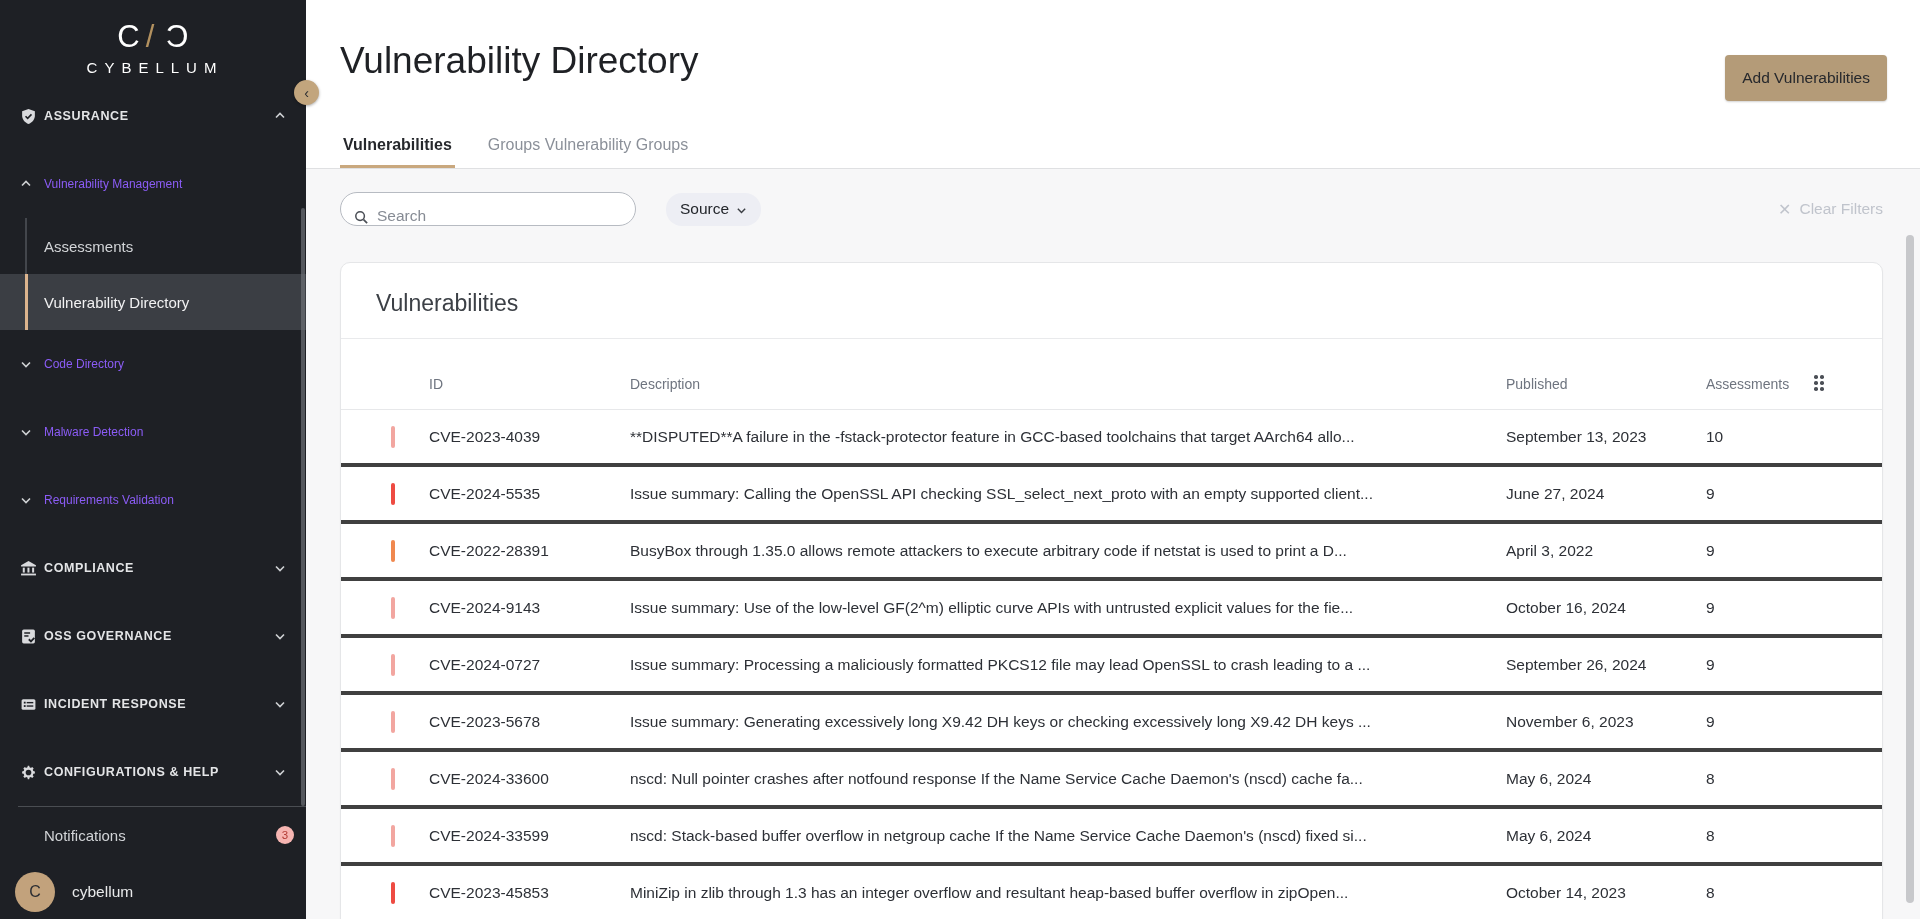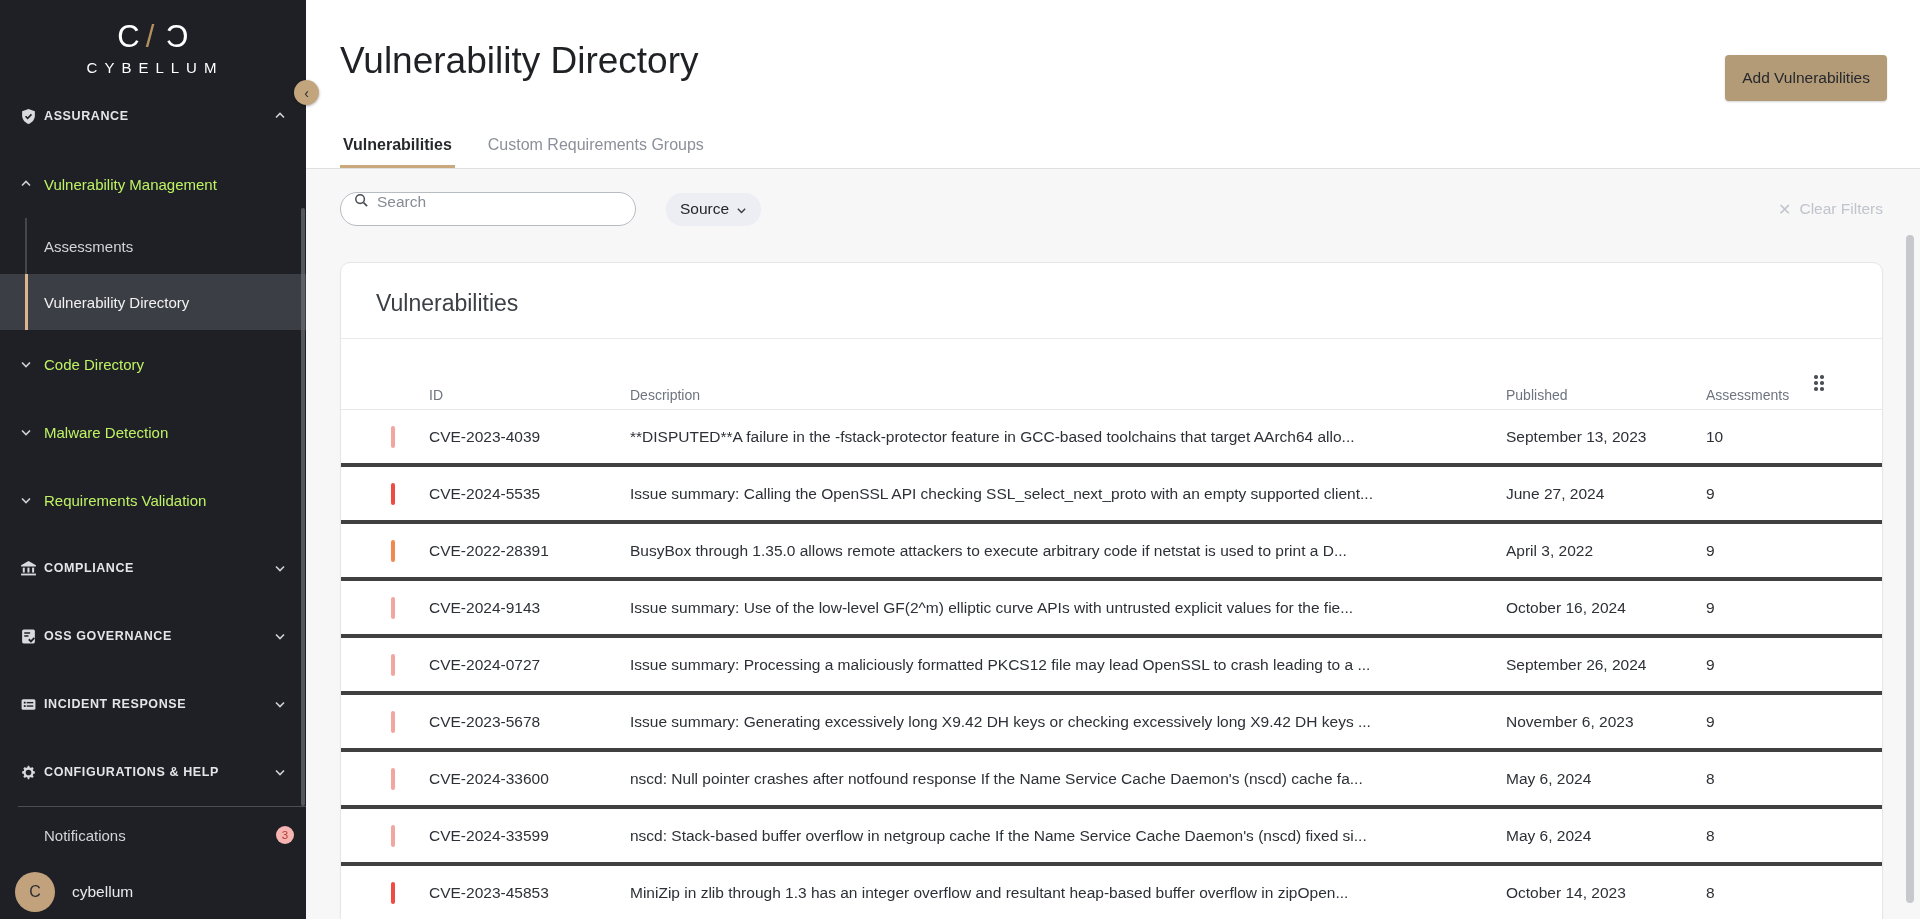--- a/index.html
+++ b/index.html
@@ -9,21 +9,21 @@
   
   .sidebar { position:fixed; left:0; top:0; width:306px; height:919px; background:#1e2025;
     color:#d8d9db; z-index:2; }
   .logo { height:82px; display:flex; flex-direction:column; align-items:center; justify-content:flex-end; padding-bottom:6px; }
   .logo-glyph { font-size:31px; font-weight:400; color:#ffffff; letter-spacing:6px; line-height:1; display:flex; align-items:center; }
   .logo-glyph .slash { color:#b3915f; }
   .logo-glyph .flipped { display:inline-block; transform:scaleX(-1); }
   .logo-word { margin-top:7px; font-size:15px; letter-spacing:7px; color:#ffffff; text-indent:4px; }
 
   .nav-row { height:68px; display:flex; align-items:center; padding:0 20px; cursor:pointer;
-    font-size:15px; color:#bef264; position:relative; }
+    font-size:12px; color:#8b5cf6; position:relative; }
   .nav-row.caps { font-size:12.5px; font-weight:700; letter-spacing:.6px; color:#e4e5e7; }
   .licon { width:24px; display:flex; align-items:center; color:#cfd1d4; flex:0 0 24px; }
   .nav-row .label { flex:1; white-space:nowrap; }
   .rchev { margin-left:auto; color:#cfd1d4; display:flex; }
   .nav-sub { height:56px; display:flex; align-items:center; padding-left:44px; font-size:15px;
     color:#d2d4d7; cursor:pointer; position:relative; }
   .nav-sub::before { content:""; position:absolute; left:25px; top:0; bottom:0; width:2px; background:#43464c; }
   .nav-sub.active { background:#3b3e44; color:#f2f2f3; }
   .nav-sub.active::before { width:3px; background:#dcb48e; }
 
@@ -51,35 +51,35 @@
     border:none; border-radius:4px; font-size:15.5px; color:#26282c; cursor:pointer;
     font-family:inherit; box-shadow:0 1px 2px rgba(0,0,0,.18); }
   .tabs { position:absolute; bottom:0; left:34px; display:flex; gap:30px; }
   .tab { font-size:16px; color:#8b9099; padding:0 3px 14px; cursor:pointer; position:relative; white-space:nowrap; }
   .tab.active { color:#26282c; font-weight:700; }
   .tab.active::after { content:""; position:absolute; left:0; right:0; bottom:0; height:3px; background:#c9a87e; }
 
   .content { padding:0 37px 0 34px; }
   .filterbar { margin-top:23px; display:flex; align-items:center; height:34px; }
   .search { width:296px; height:34px; border:1px solid #b7bbc2; border-radius:17px; background:#fff;
-    display:flex; align-items:flex-start; padding:0 13px; gap:8px; }
+    display:flex; align-items:flex-end; padding:0 13px; gap:8px; }
   .search input { border:none; outline:none; flex:1; font-size:15.5px; color:#333; background:transparent;
     font-family:inherit; }
   .search input::placeholder { color:#868b94; }
   .chip { margin-left:30px; height:33px; background:#edeef4; border-radius:16px; display:flex;
     align-items:center; gap:7px; padding:0 14px; font-size:15.5px; color:#23262b; cursor:pointer;justify-content:flex-end; }
   .chip svg { margin-top:2px; }
   .clear { margin-left:auto; color:#c0c4cc; font-size:15.5px; display:flex; gap:8px; align-items:center; }
 
   .card { margin-top:36px; background:#fff; border:1px solid #e5e6e8; border-radius:10px;
     height:680px; overflow:hidden; box-shadow:0 1px 2px rgba(20,20,40,.03); }
   .card h2 { padding:27px 35px 21px; font-size:23px; font-weight:400; color:#3c4046;
     border-bottom:1px solid #e9eaec; }
   .thead { display:grid; grid-template-columns:38px 201px 876px 200px 1fr; padding-left:50px;
-    height:71px; align-items:end; padding-bottom:6px; position:relative;
+    height:71px; align-items:end; padding-bottom:17px; position:relative;
     border-bottom:1px solid #e7e8ea; color:#6e747f; font-size:14px; }
   .dots { position:absolute; right:57px; bottom:17px; display:grid;
     grid-template-columns:repeat(2,5px); grid-auto-rows:5px; gap:1px; cursor:pointer; }
   .dots i { width:3.5px; height:3.5px; border-radius:50%; background:#4b4f56; }
   .trow { display:grid; grid-template-columns:38px 201px 876px 200px 1fr; padding-left:50px;
     height:57px; align-items:center; border-bottom:4px solid #404040; font-size:15.5px; color:#2d3036;
     cursor:pointer; }
   .sevbar { display:block; width:4px; height:22px; border-radius:2px; }
   .cell-desc { overflow:hidden; white-space:nowrap; padding-right:20px; }
   .cell-id, .cell-pub { white-space:nowrap; }
@@ -228,21 +228,21 @@
   <div class="side-scroll"></div>
 </div>
 <button class="collapse">‹</button>
 
 <div class="main">
   <div class="hdr">
     <h1>Vulnerability Directory</h1>
     <button class="add-btn">Add Vulnerabilities</button>
     <div class="tabs" id="tabs">
         <div class="tab active">Vulnerabilities</div>
-        <div class="tab">Custom Requirements Groups</div>
+        <div class="tab">Groups Vulnerability Groups</div>
       </div>
   </div>
 
   <div class="content">
     <div class="filterbar">
       <div class="search">
         <span style="display:flex">
           <svg viewBox="0 0 16 16" width="15" height="15">
               <circle cx="6.5" cy="6.5" r="4.6" fill="none" stroke="#4a4e55" stroke-width="1.6"></circle>
               <line x1="10.2" y1="10.2" x2="14" y2="14" stroke="#4a4e55" stroke-width="1.8"></line>

